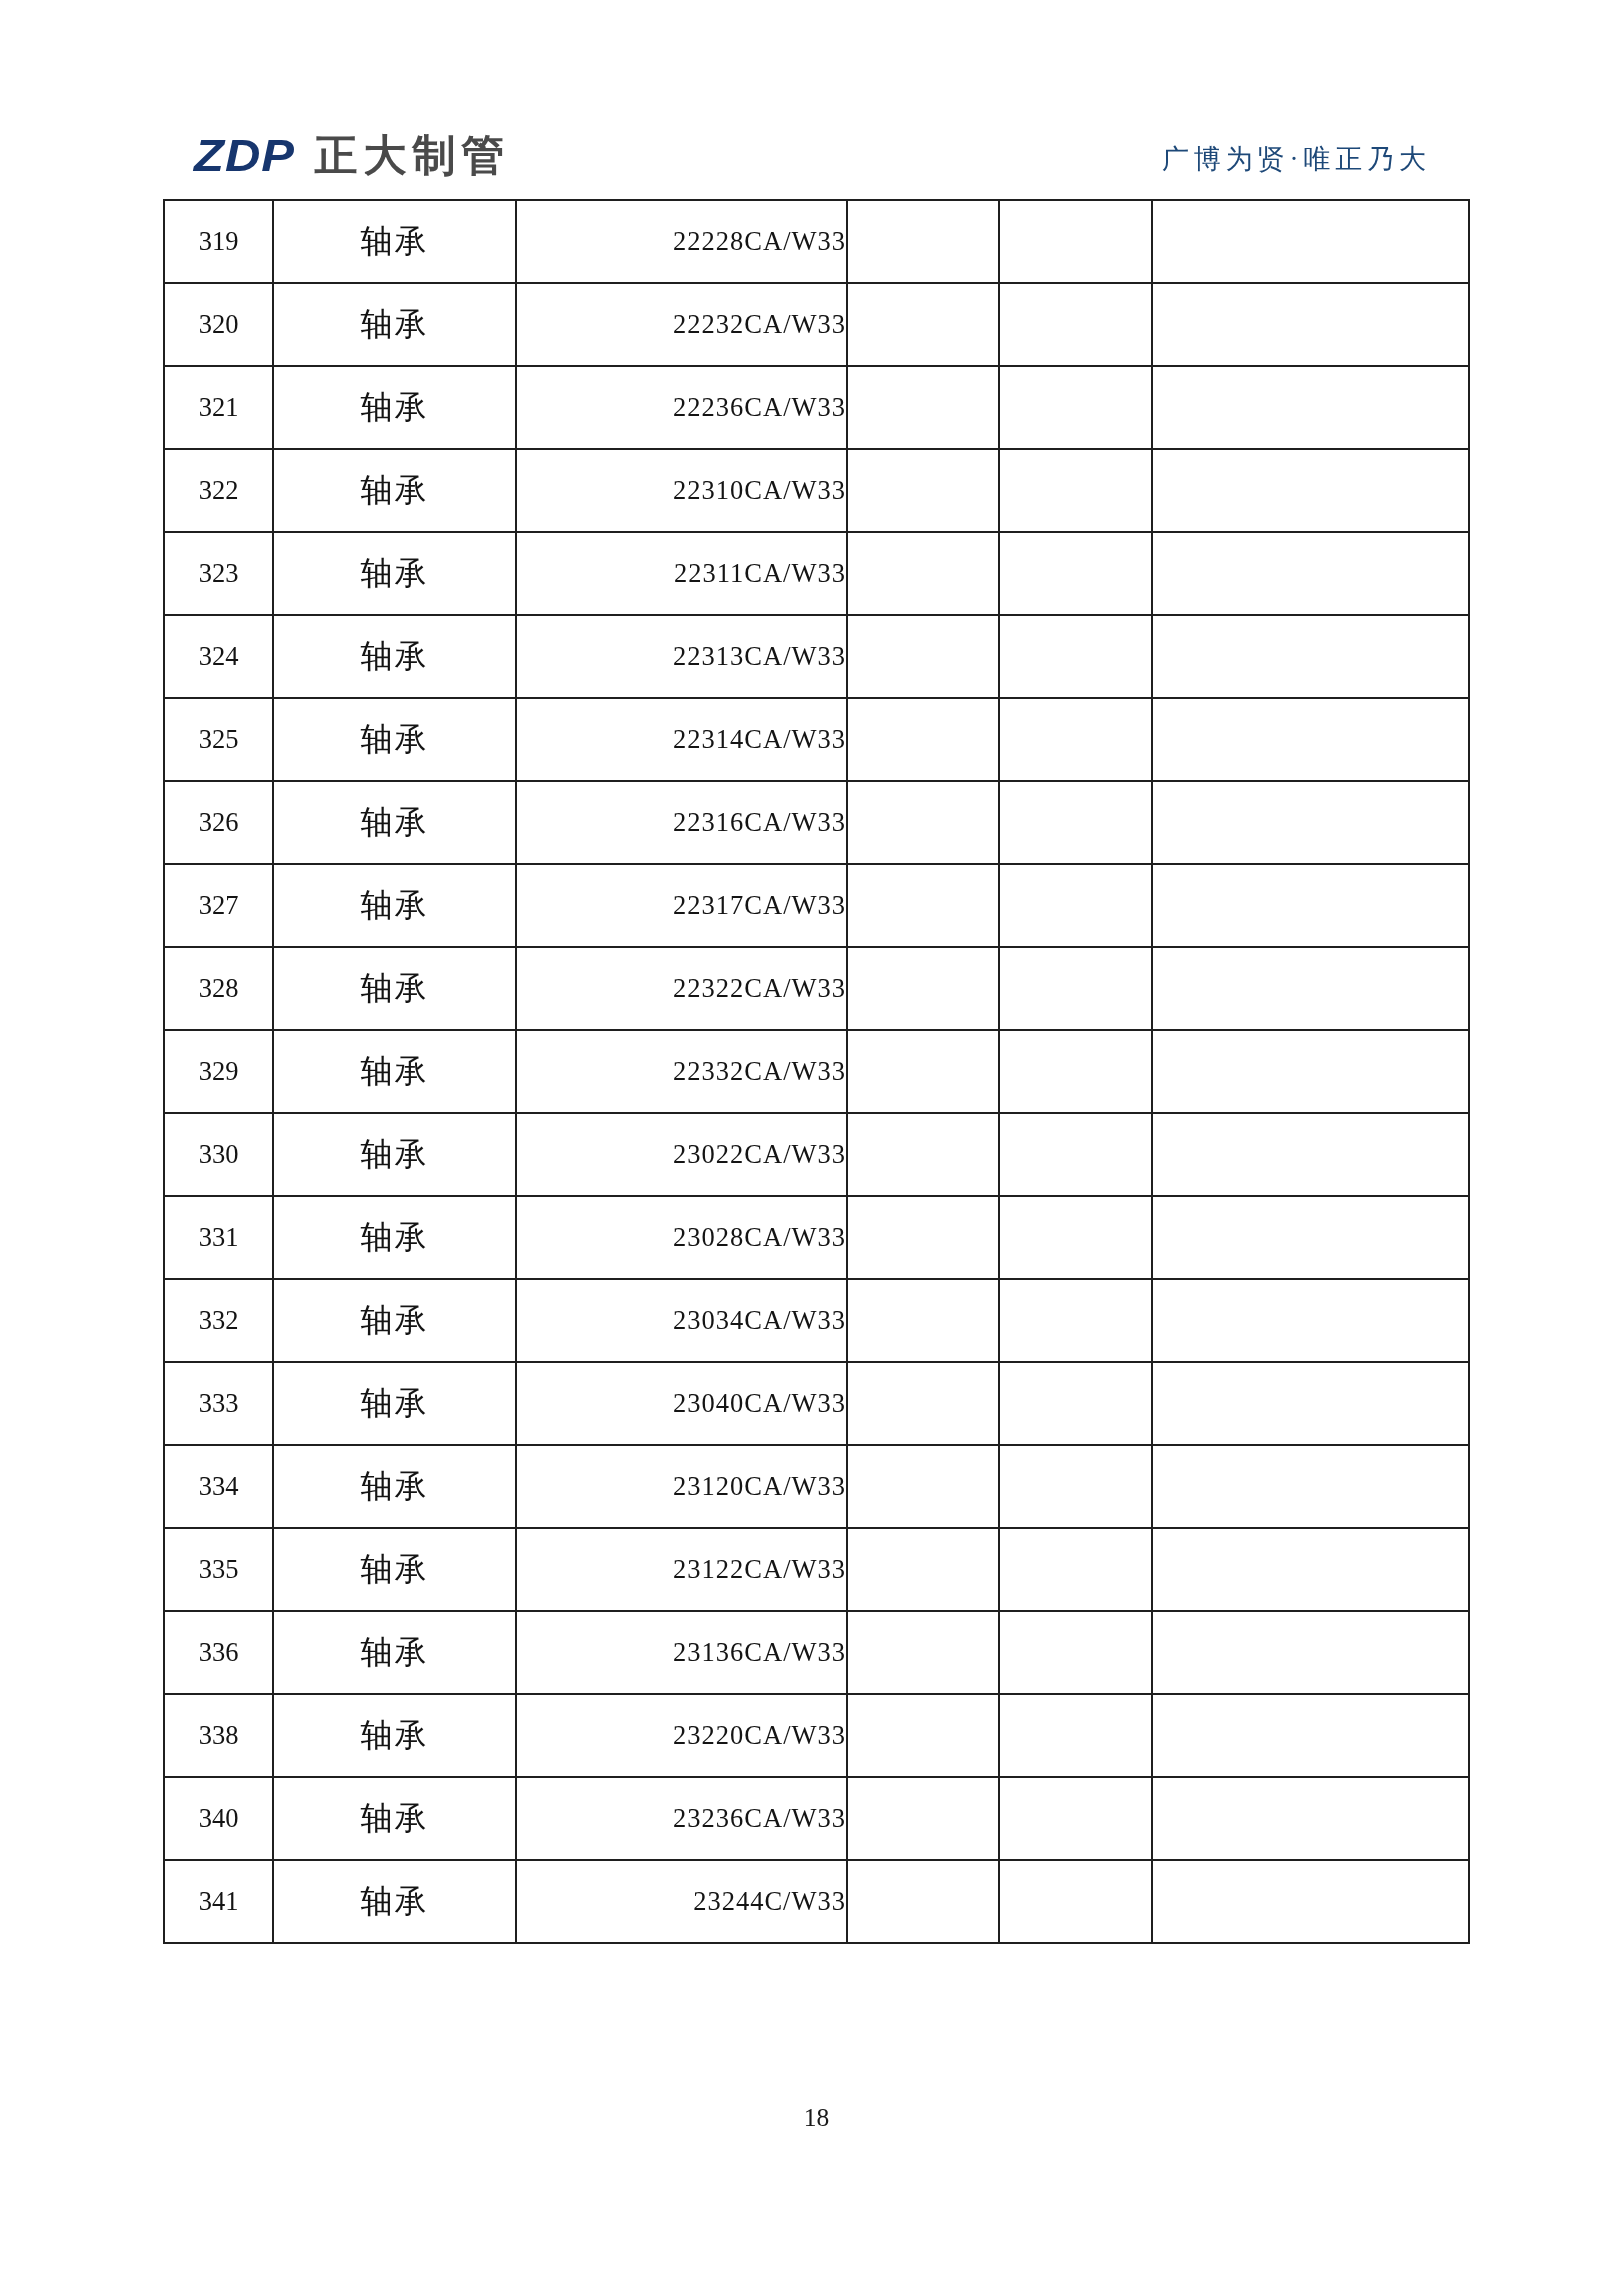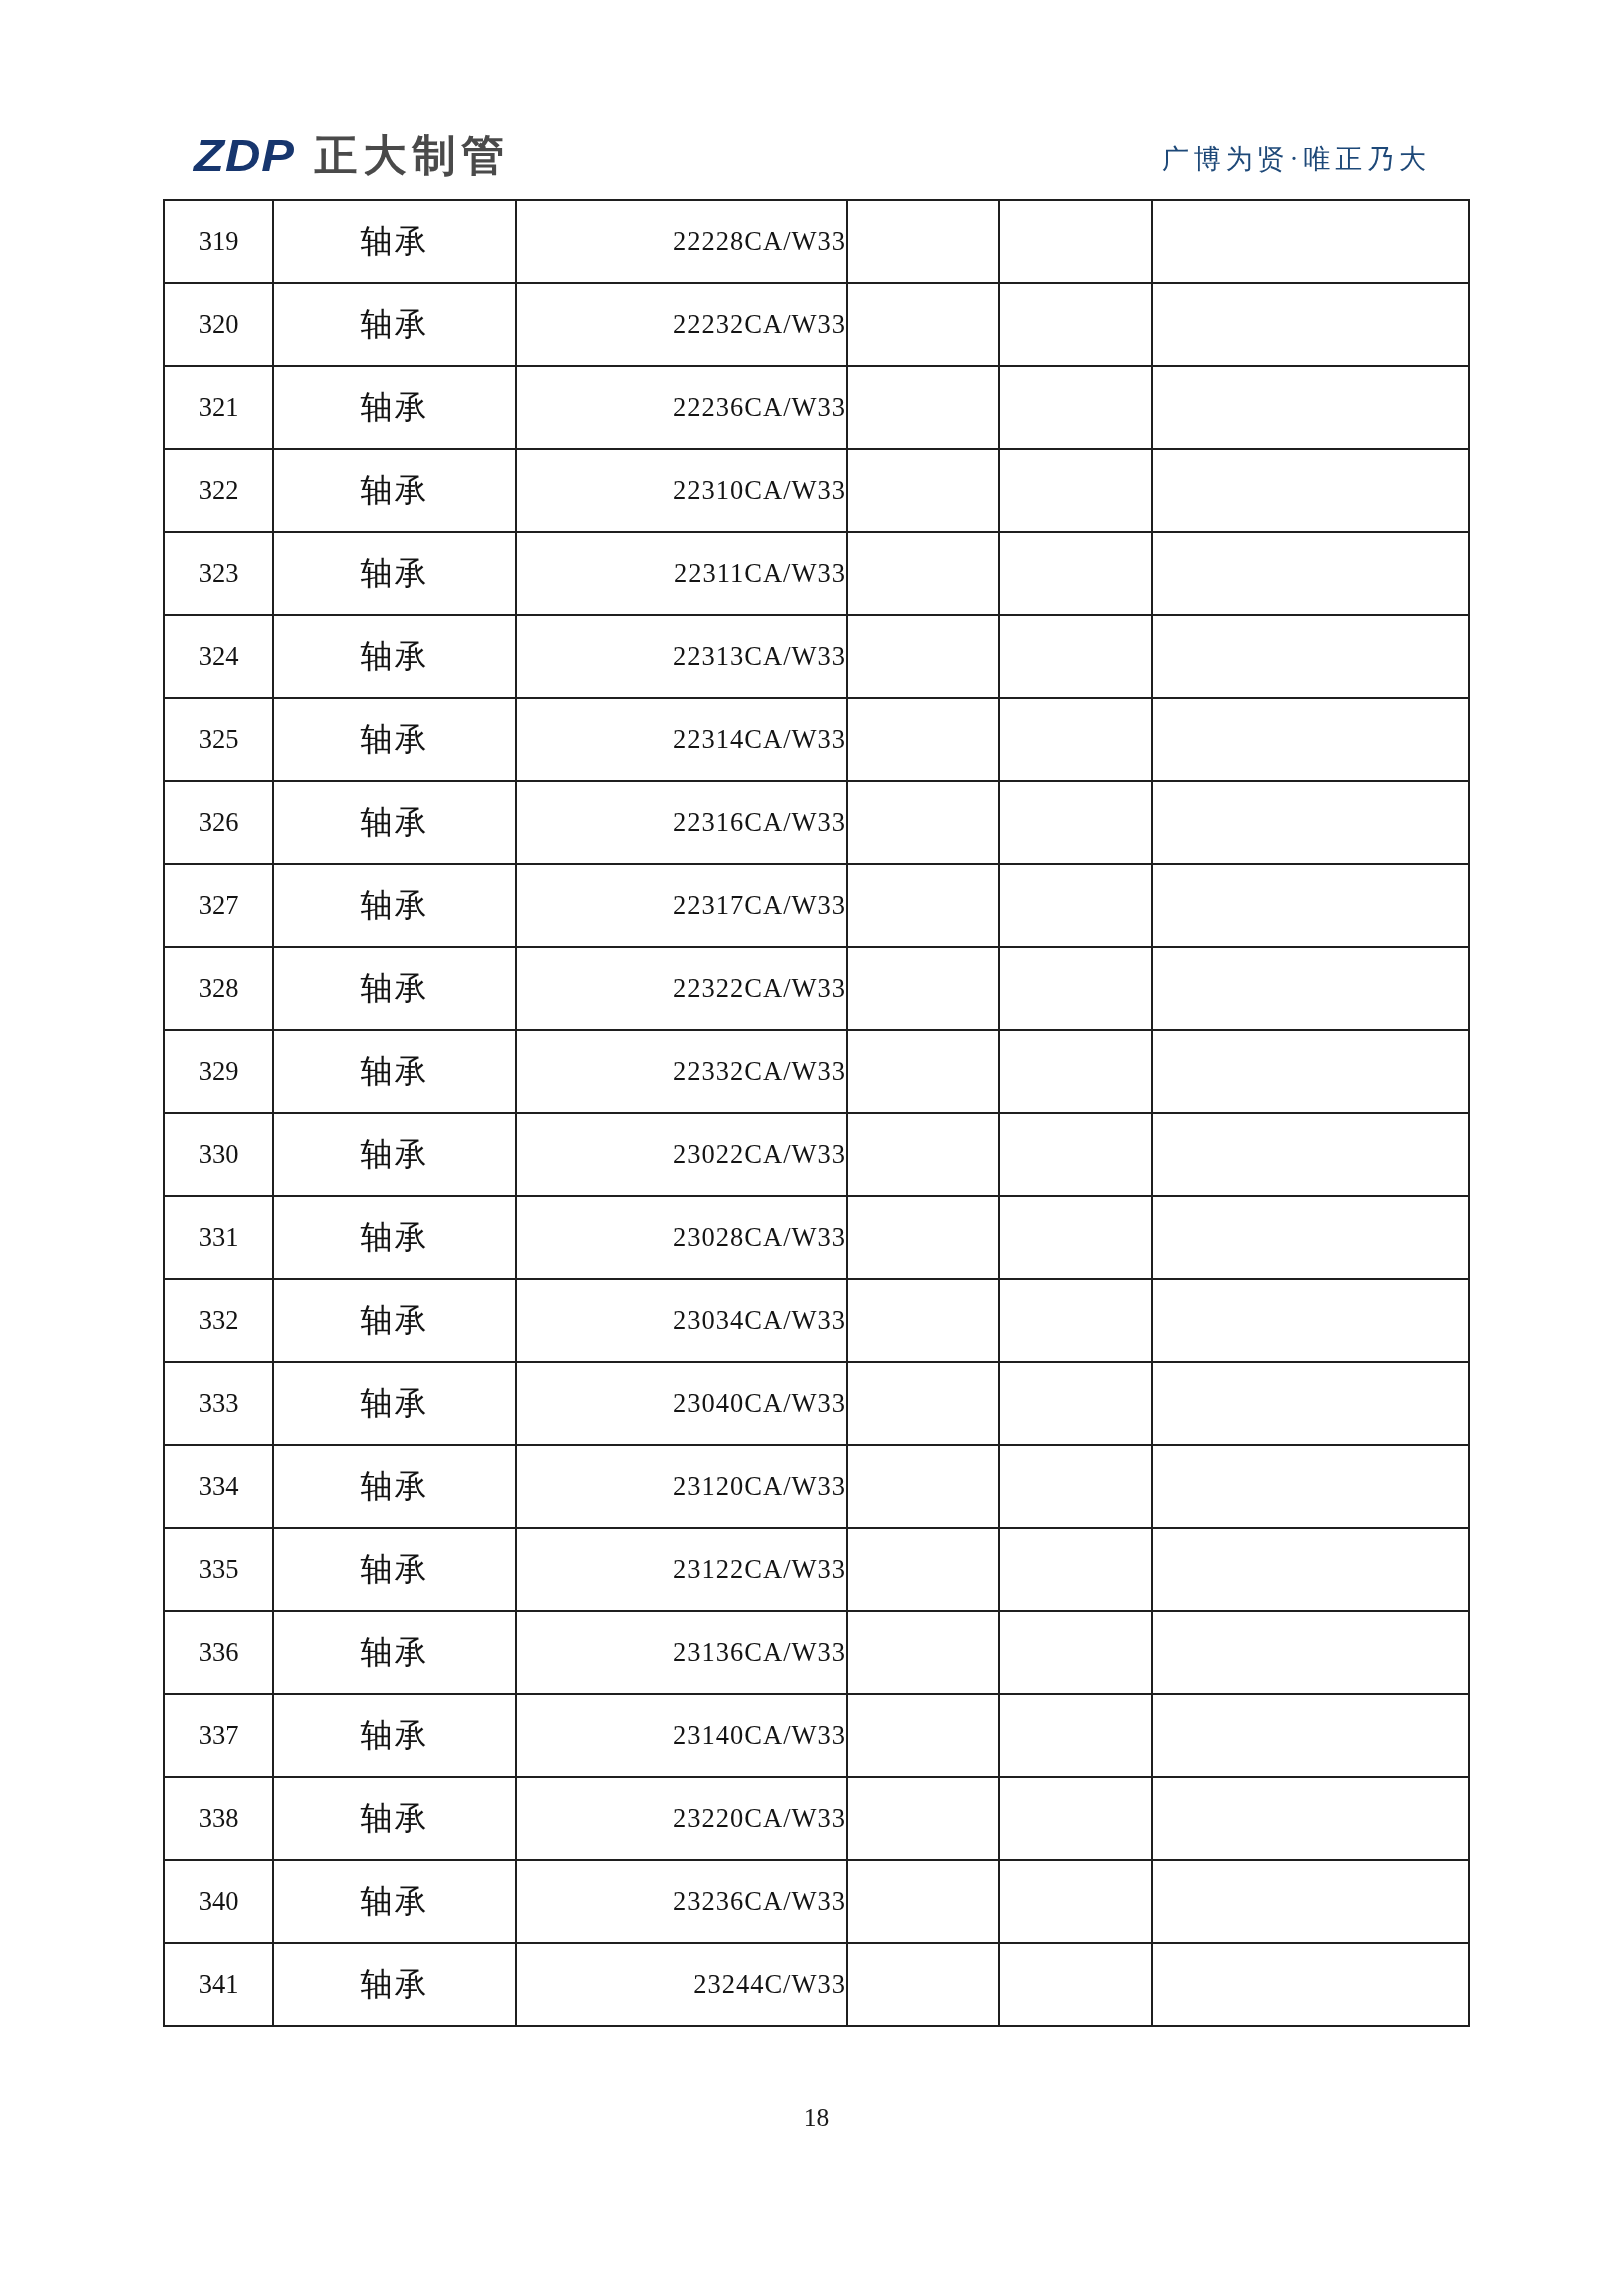--- a/index.html
+++ b/index.html
@@ -249,28 +249,20 @@
         </tr>
         <tr>
           <td class="num-cell">336</td>
           <td class="name-cell">轴承</td>
           <td class="model-cell">23136CA/W33</td>
           <td class="empty-cell"></td>
           <td class="empty-cell"></td>
           <td class="empty-cell"></td>
         </tr>
         <tr>
-          <td class="num-cell">337</td>
-          <td class="name-cell">轴承</td>
-          <td class="model-cell">23140CA/W33</td>
-          <td class="empty-cell"></td>
-          <td class="empty-cell"></td>
-          <td class="empty-cell"></td>
-        </tr>
-        <tr>
           <td class="num-cell">338</td>
           <td class="name-cell">轴承</td>
           <td class="model-cell">23220CA/W33</td>
           <td class="empty-cell"></td>
           <td class="empty-cell"></td>
           <td class="empty-cell"></td>
         </tr>
         <tr>
           <td class="num-cell">340</td>
           <td class="name-cell">轴承</td>

